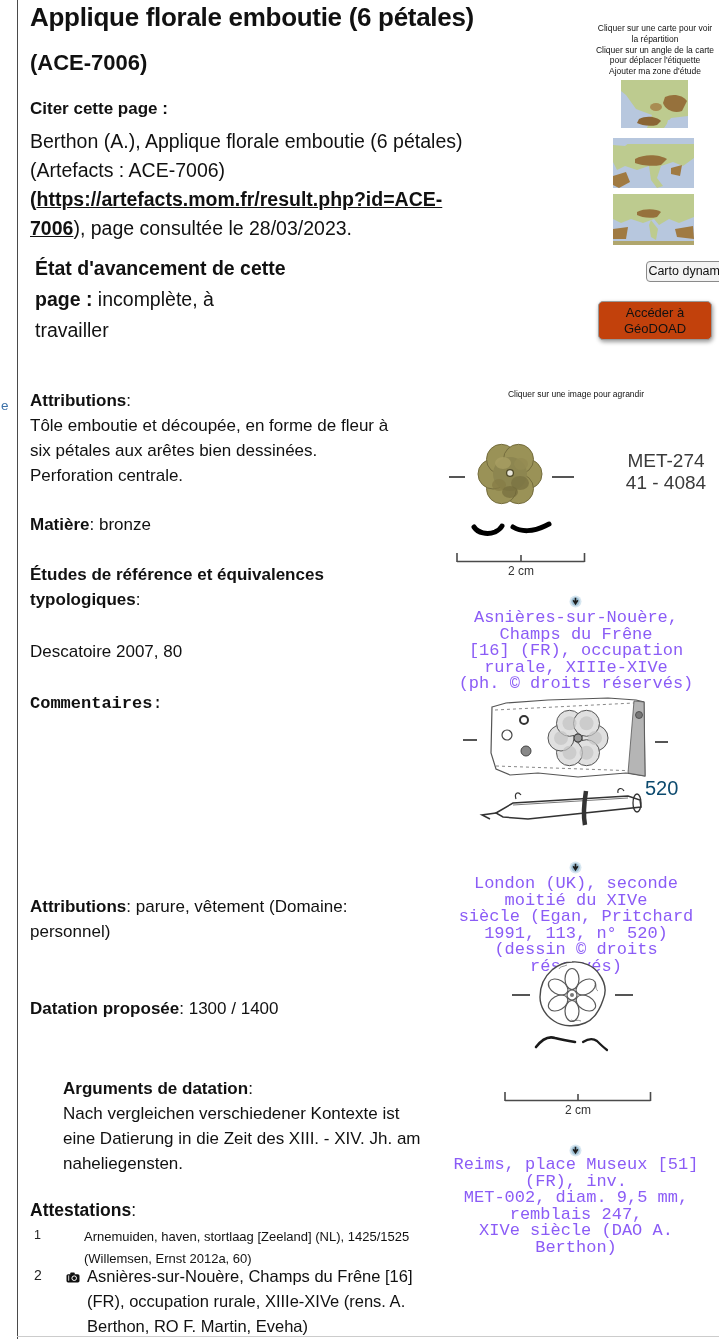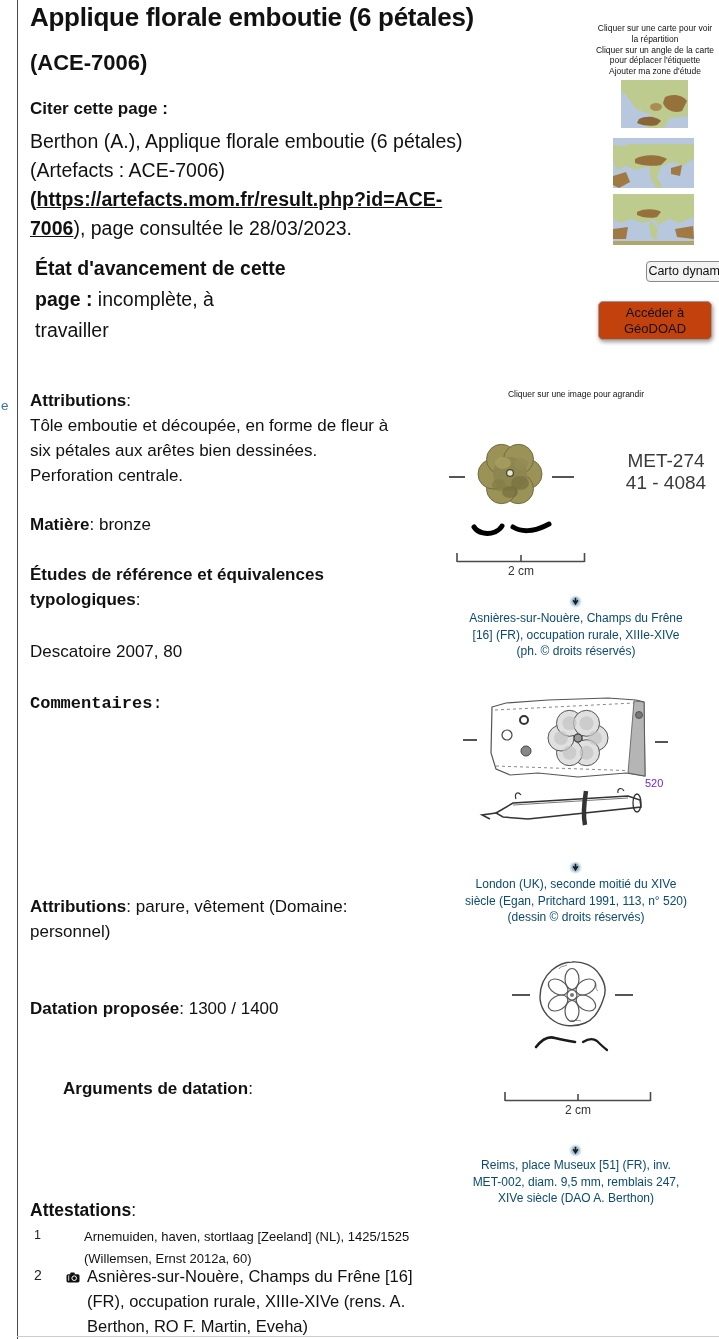--- a/index.html
+++ b/index.html
@@ -56,26 +56,26 @@
   #fig1-dashL{left:449px;top:476px;width:16px;}
   #fig1-dashR{left:552px;top:476px;width:22px;}
   #fig1-label{left:616px;top:450px;width:100px;font-size:19px;line-height:22px;text-align:center;color:#3a3a3a;}
   #fig1-profiles{left:471px;top:515px;width:82px;height:24px;}
   #fig1-scalebar{left:456px;top:550px;width:130px;height:13px;}
   #fig1-scaletext{left:456px;top:564px;width:130px;font-size:12px;color:#333;text-align:center;}
   .dl{position:absolute;width:13px;height:13px;cursor:pointer;}
   #dl1{left:569px;top:595px;}
   #dl2{left:569px;top:861px;}
   #dl3{left:569px;top:1144px;}
-  .caption{position:absolute;left:446px;width:260px;font-size:12px;line-height:16.5px;text-align:center;color:#0c4a6e;}
+  .caption{position:absolute;left:446px;width:260px;font-size:17px;line-height:16.5px;text-align:center;color:#8b5cf6;font-family:Liberation Mono, monospace;}
   #cap1{top:610px;}
   #cap2{top:876px;}
   #cap3{top:1157px;}
   #fig2-svg{left:458px;top:693px;width:216px;height:142px;}
-  #fig2-label{left:645px;top:777px;font-size:11px;color:#6d28d9;}
+  #fig2-label{left:645px;top:777px;font-size:20px;color:#0c4a6e;}
   #fig3-svg{left:503px;top:953px;width:138px;height:112px;}
   #fig3-scalebar{left:504px;top:1089px;width:148px;height:13px;}
   #fig3-scaletext{left:504px;top:1103px;width:148px;font-size:12px;color:#333;text-align:center;}
   #bottom-line{left:17px;top:1336px;width:702px;height:1px;background:#ccc;}
 </style>
 </head>
 <body>
 
 <div class="abs" id="left-rail"></div>
 <div class="abs" id="rail-e">e</div>
@@ -146,20 +146,23 @@
 </div>
 <div class="sec" id="sec-attrib">
   <span class="h">Attributions</span><span>:</span><span class="pre"> parure, vêtement (Domaine:
 personnel)</span>
 </div>
 <div class="sec" id="sec-datation">
   <span class="h">Datation proposée</span><span>:</span><span> 1300 / 1400</span>
 </div>
 <div class="sec" id="sec-args">
   <span class="h">Arguments de datation</span><span>:</span>
+  <div class="pre">Nach vergleichen verschiedener Kontexte ist
+eine Datierung in die Zeit des XIII. - XIV. Jh. am
+naheliegensten.</div>
 </div>
 <div class="sec" id="sec-attest-h">
   <span class="h">Attestations</span><span>:</span>
 </div>
 
 <div class="abs" id="att1-num">1</div>
 <div class="abs pre" id="att1-text">Arnemuiden, haven, stortlaag [Zeeland] (NL), 1425/1525
 (Willemsen, Ernst 2012a, 60)</div>
 <div class="abs" id="att2-num">2</div>
 <svg class="abs" id="att2-cam" viewBox="0 0 14 11" xmlns="http://www.w3.org/2000/svg">

